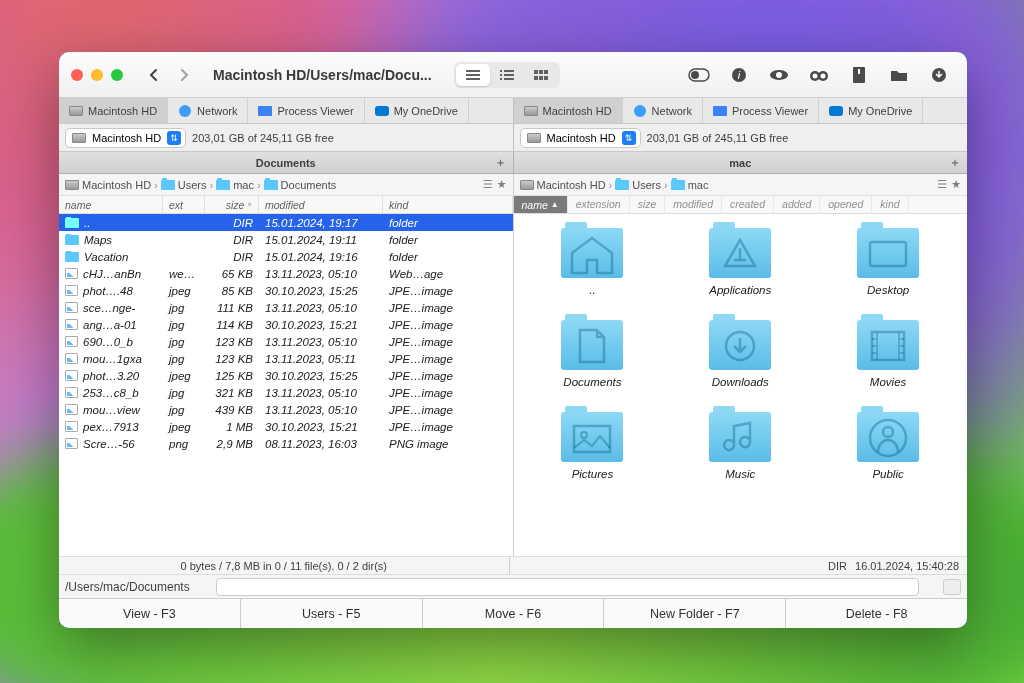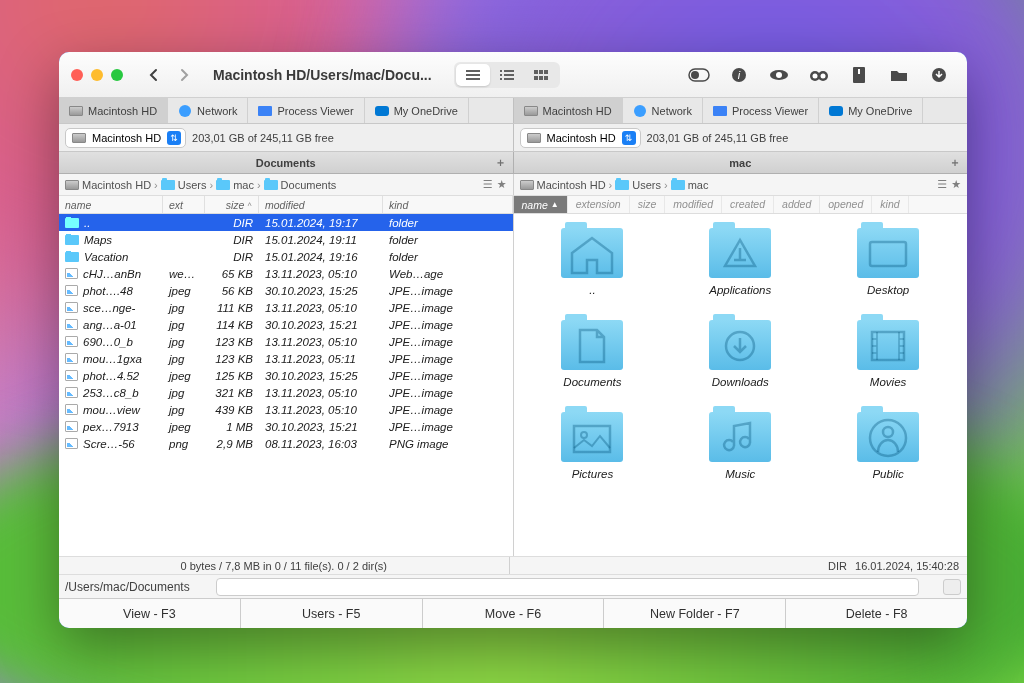--- a/index.html
+++ b/index.html
@@ -386,21 +386,21 @@
             <div class="cell c-size">65 KB</div>
             <div class="cell c-mod">13.11.2023, 05:10</div>
             <div class="cell c-kind">Web…age</div>
           </div>
           <div class="row">
             <div class="cell c-name">
               <span class="img-ico"></span>
               <span>phot….48</span>
             </div>
             <div class="cell c-ext">jpeg</div>
-            <div class="cell c-size">56 KB</div>
+            <div class="cell c-size">85 KB</div>
             <div class="cell c-mod">30.10.2023, 15:25</div>
             <div class="cell c-kind">JPE…image</div>
           </div>
           <div class="row">
             <div class="cell c-name">
               <span class="img-ico"></span>
               <span>sce…nge-</span>
             </div>
             <div class="cell c-ext">jpg</div>
             <div class="cell c-size">111 KB</div>
@@ -433,21 +433,21 @@
               <span>mou…1gxa</span>
             </div>
             <div class="cell c-ext">jpg</div>
             <div class="cell c-size">123 KB</div>
             <div class="cell c-mod">13.11.2023, 05:11</div>
             <div class="cell c-kind">JPE…image</div>
           </div>
           <div class="row">
             <div class="cell c-name">
               <span class="img-ico"></span>
-              <span>phot…4.52</span>
+              <span>phot…3.20</span>
             </div>
             <div class="cell c-ext">jpeg</div>
             <div class="cell c-size">125 KB</div>
             <div class="cell c-mod">30.10.2023, 15:25</div>
             <div class="cell c-kind">JPE…image</div>
           </div>
           <div class="row">
             <div class="cell c-name">
               <span class="img-ico"></span>
               <span>253…c8_b</span>

